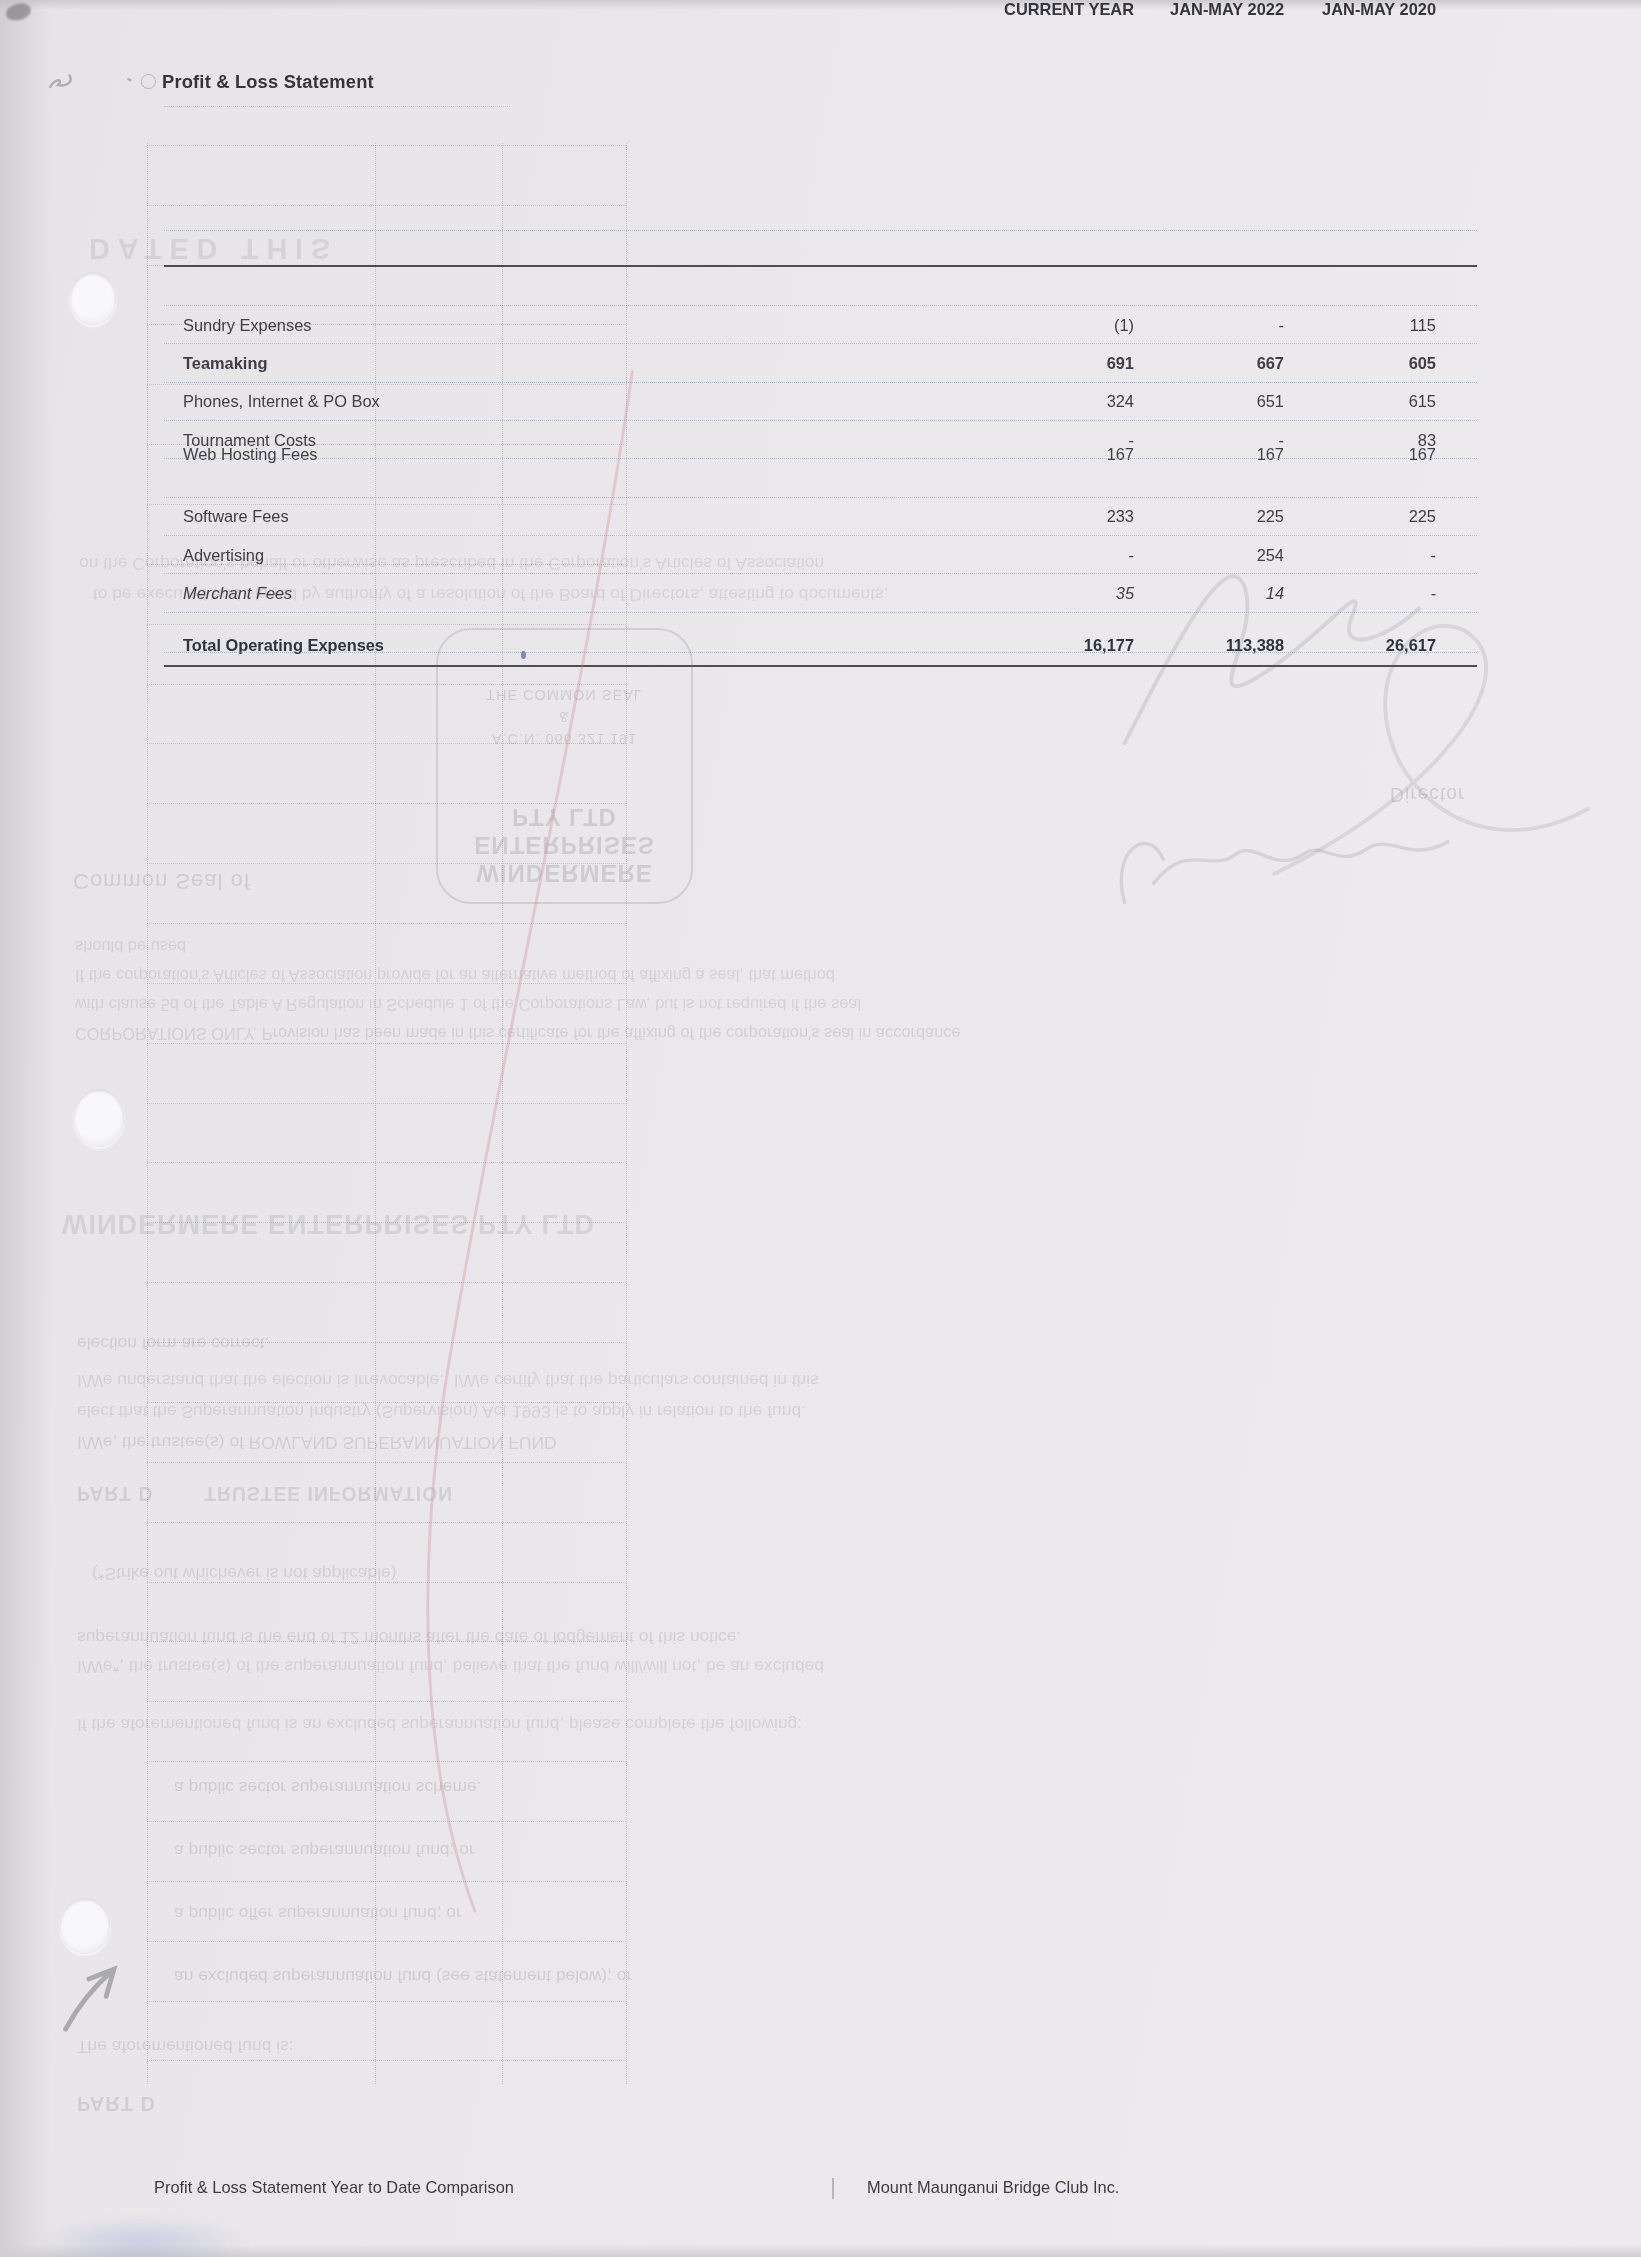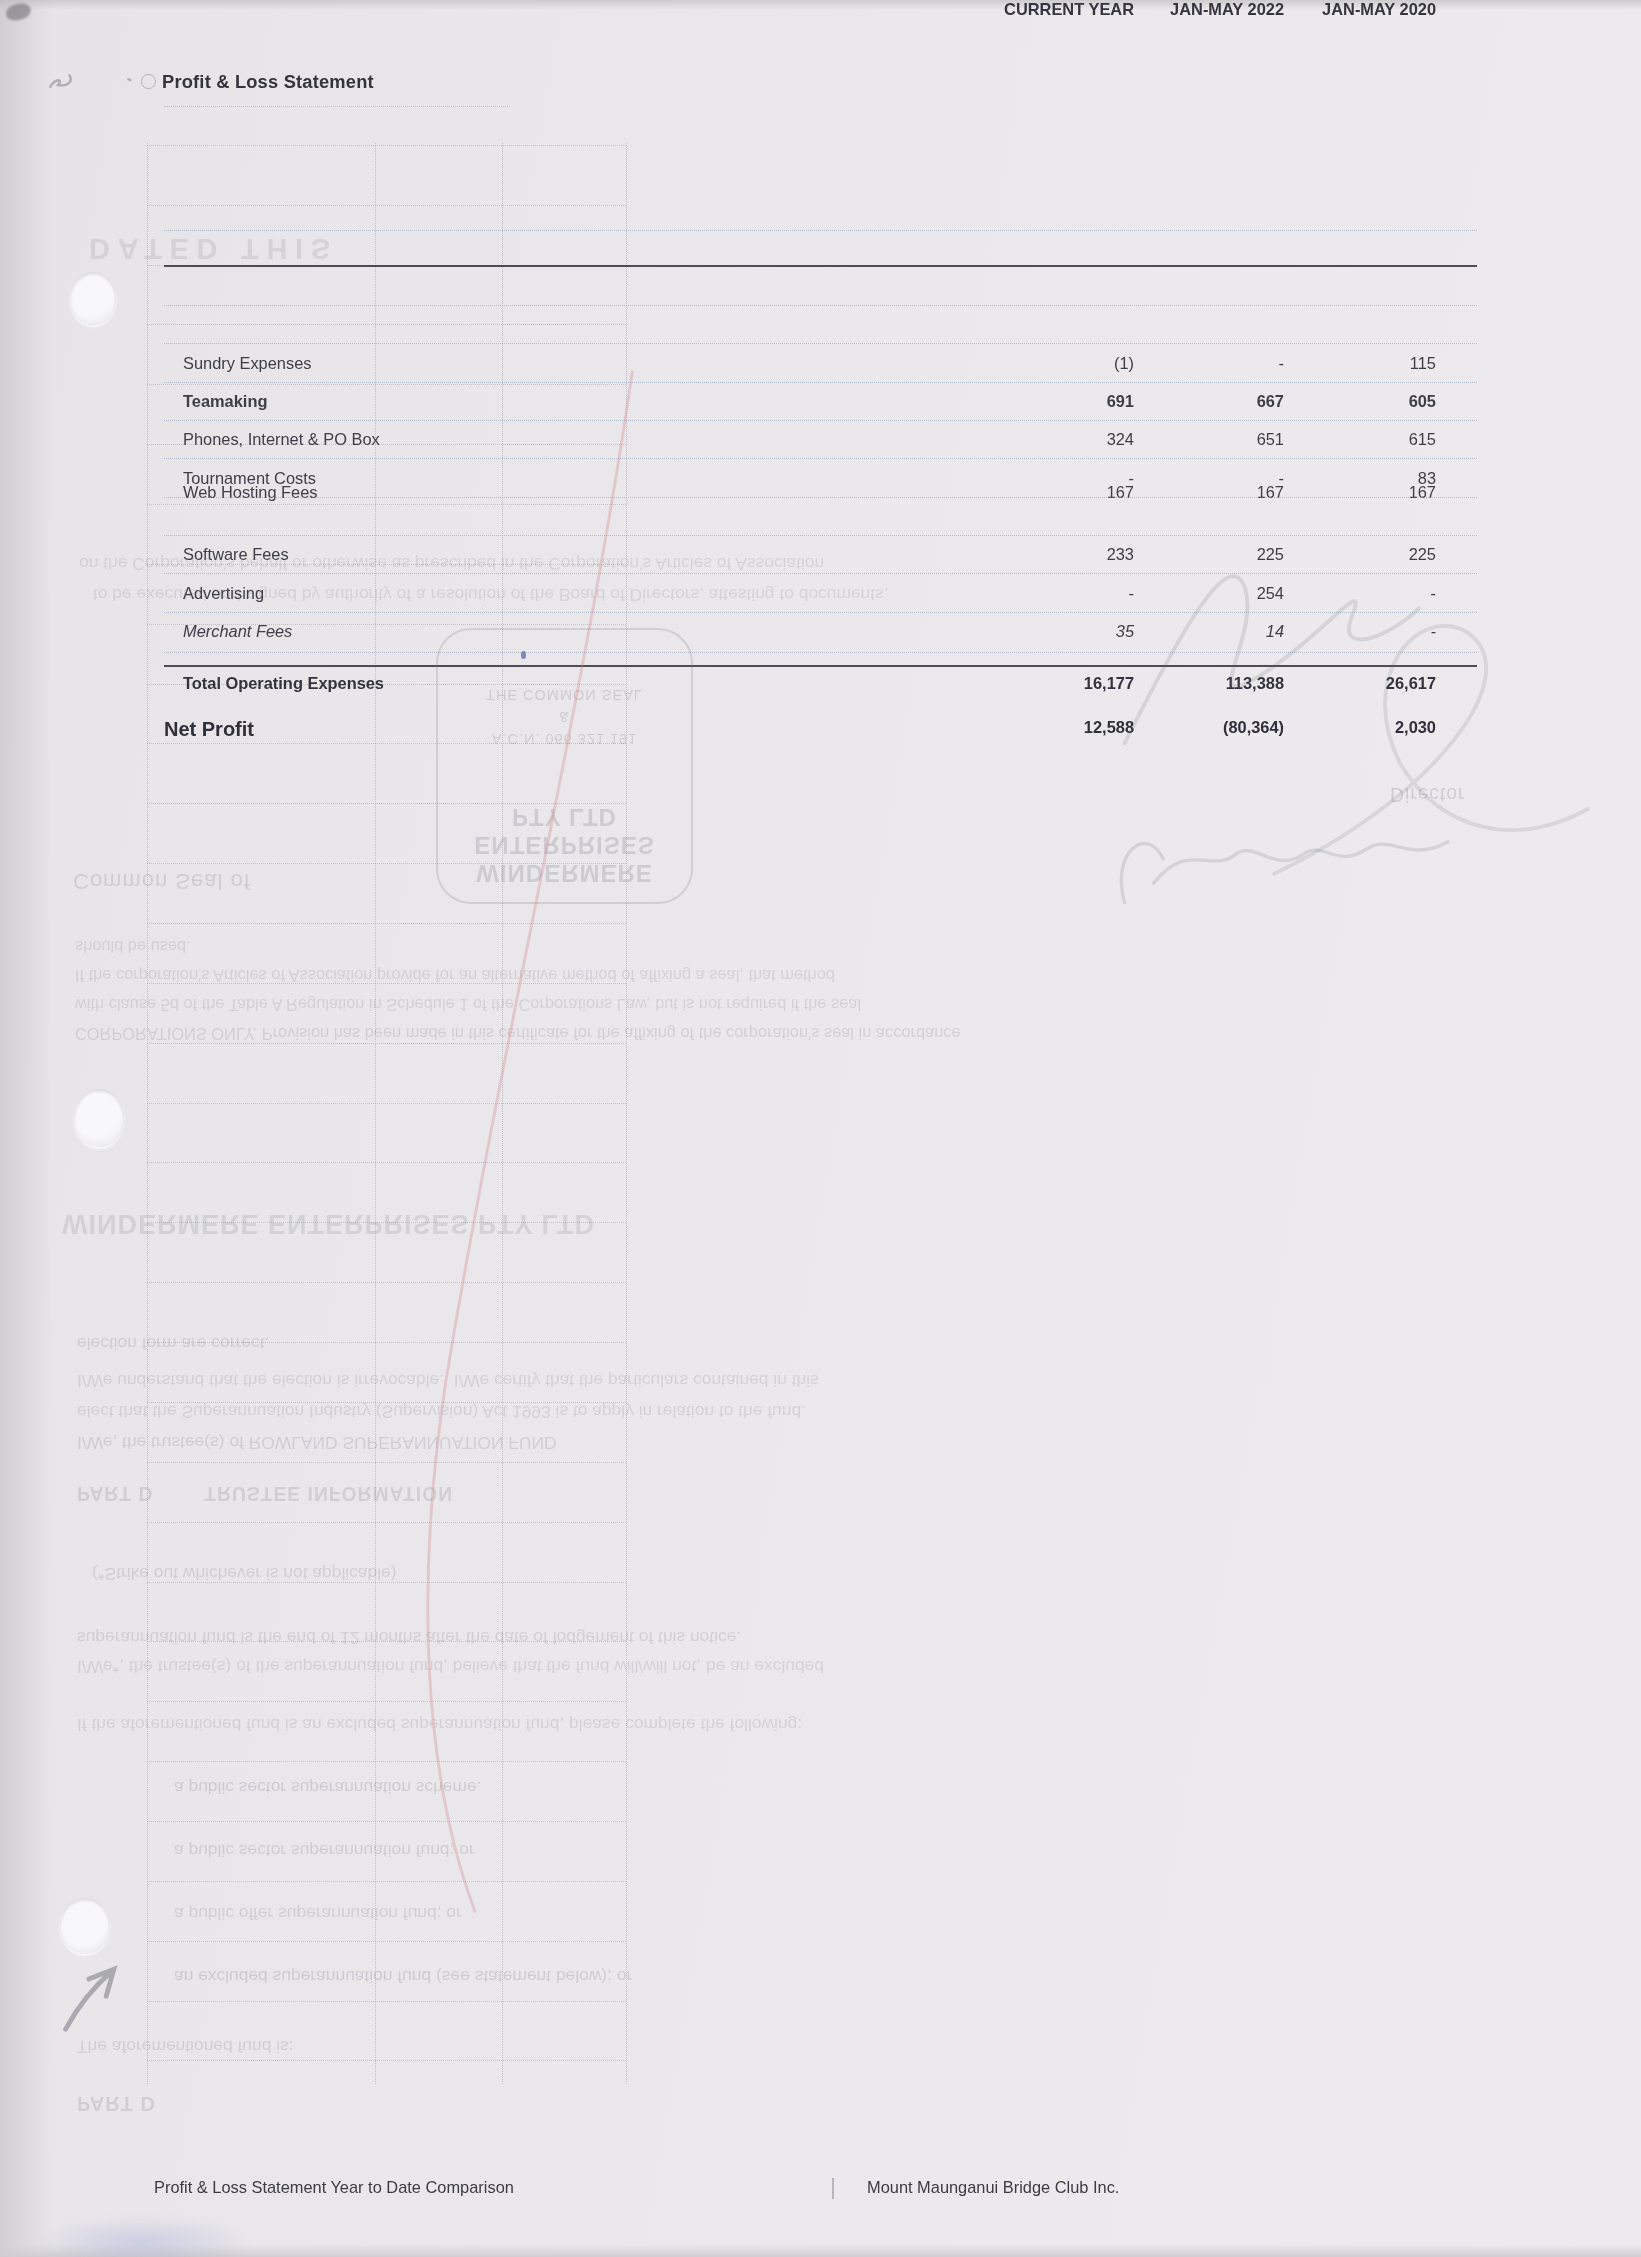--- a/index.html
+++ b/index.html
@@ -18,21 +18,21 @@
         border-radius:50%;box-shadow:0 1.9px 2.9px rgba(255,255,255,.8), inset 0 1.9px 2.9px rgba(160,158,162,.35);}
   .dot{border-radius:50%;}
   
   .title{left:162px;top:71px;font-size:18.3px;font-weight:bold;color:#34343d;letter-spacing:0.2px;}
   .title-ring{left:141px;top:74px;width:12.6px;height:12.6px;border:1.9px solid rgba(130,130,142,.5);border-radius:50%;}
   .title-underline{left:164px;top:106px;width:346px;border-top:1.9px dotted rgba(120,126,142,.35);}
   
   .hdr{top:238px;font-size:16.4px;font-weight:bold;color:#35353f;}
   .rule{left:164px;width:1313px;height:1.9px;background:#31313f;opacity:.85;}
   .sep{left:164px;width:1313px;border-top:1px dotted rgba(122,143,170,.5);}
-  .row{position:absolute;left:0;width:1641px;height:33px;margin-top:38px;}
+  .row{position:absolute;left:0;width:1641px;height:33px;}
   .row .lbl{position:absolute;left:183px;top:0;font-size:16.4px;}
   .val{position:absolute;top:0;font-size:16.4px;}
   .v1{right:507px;} .v2{right:357px;} .v3{right:205px;}
   .bold{font-weight:bold;color:#33333e;}
   .netrow{font-size:20px;font-weight:bold;color:#30303b;}
   .netrow .lbl{left:164px;font-size:20px;}
   
   .bleed{position:absolute;transform:scaleY(-1);color:#3c4156;white-space:pre;line-height:1.1;}
   .stamp{left:436px;top:628px;width:253px;height:272px;border:2.9px solid rgba(108,110,130,.20);border-radius:35px;}
   .stampin{position:absolute;left:0;top:0;width:100%;height:100%;transform:scaleY(-1);opacity:.16;color:#3c4156;
@@ -176,26 +176,20 @@
         <span class="val v1">16,177</span>
         <span class="val v2">113,388</span>
         <span class="val v3">26,617</span>
       </div>
       <div class="abs sep" style="top: 612px;"></div>
       <div class="abs sep" style="top: 652px;"></div>
     </div>
 
   <div class="abs rule" style="top:665px;"></div>
 
-  <div class="row netrow" style="top:680px;">
-    <span class="lbl">Net Profit</span>
-    <span class="val v1">12,588</span>
-    <span class="val v2">(80,364)</span>
-    <span class="val v3">2,030</span>
-  </div>
 
   <div class="abs stamp">
     <div class="stampin" id="stamp-lines">
         <div class="big">WINDERMERE</div>
         <div class="big">ENTERPRISES</div>
         <div class="big">PTY LTD</div>
         <div class="gap"></div>
         <div class="sm">A.C.N. 066 321 191</div>
         <div class="sm">&amp;</div>
         <div class="sm">THE COMMON SEAL</div>

